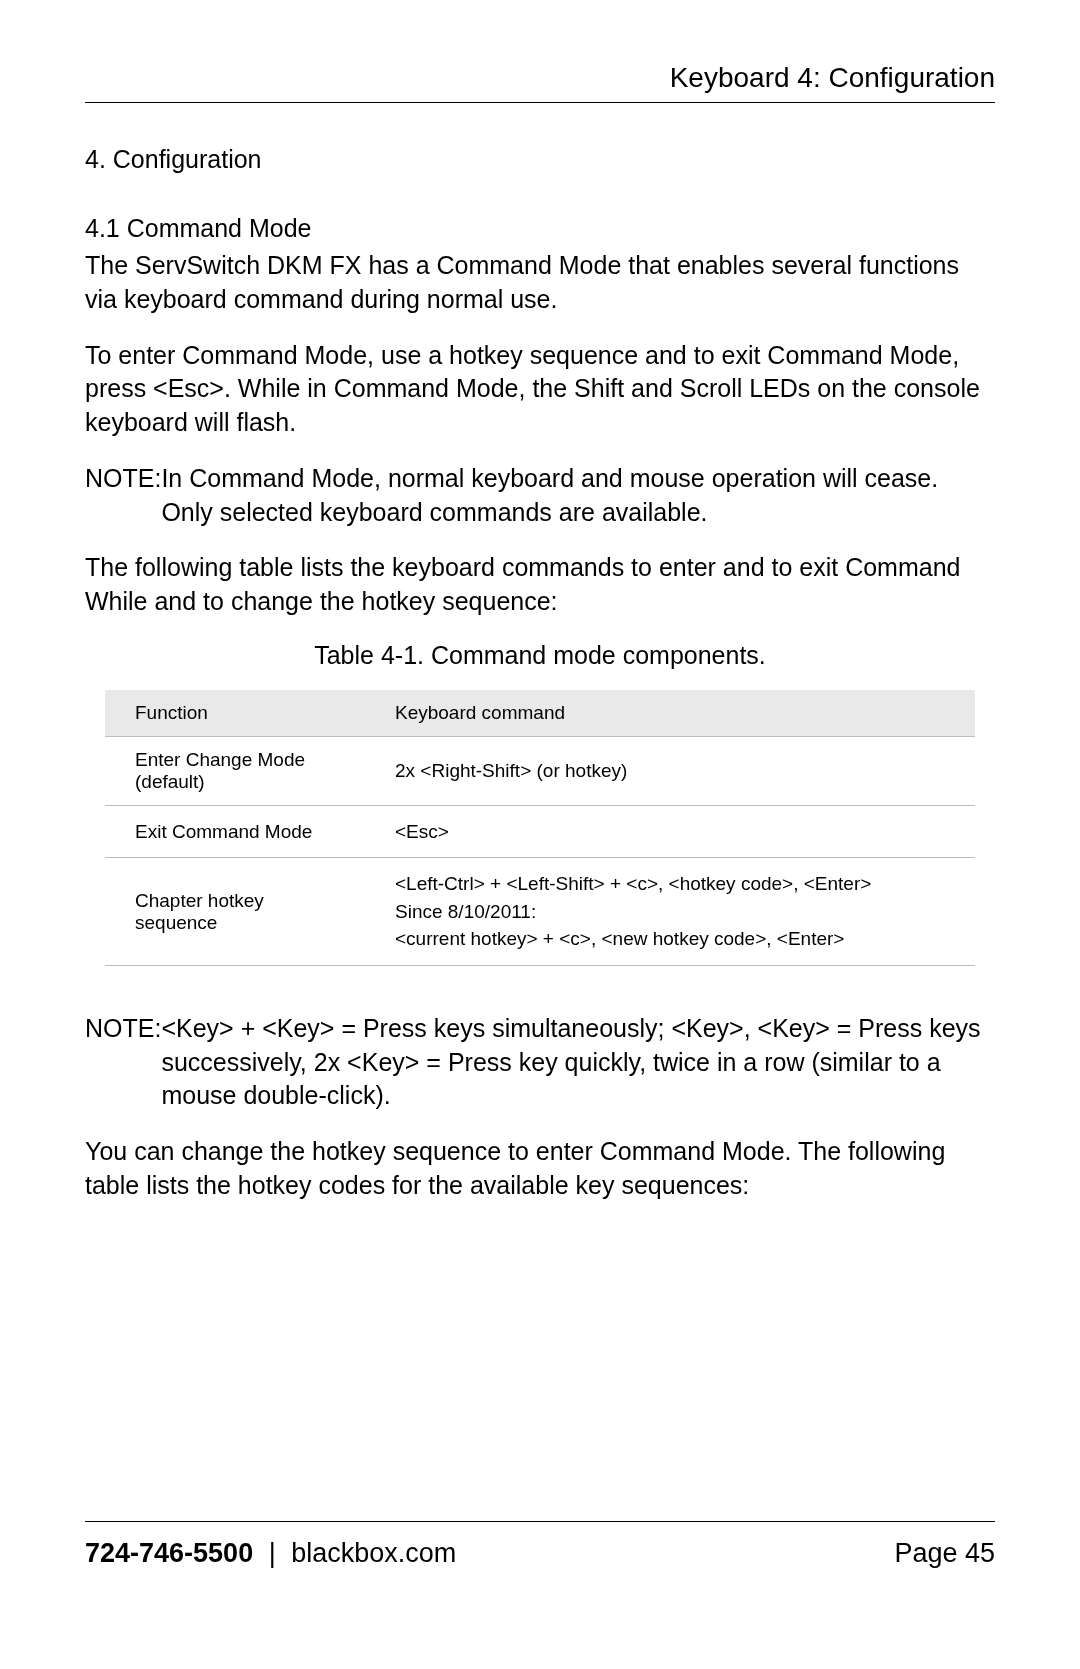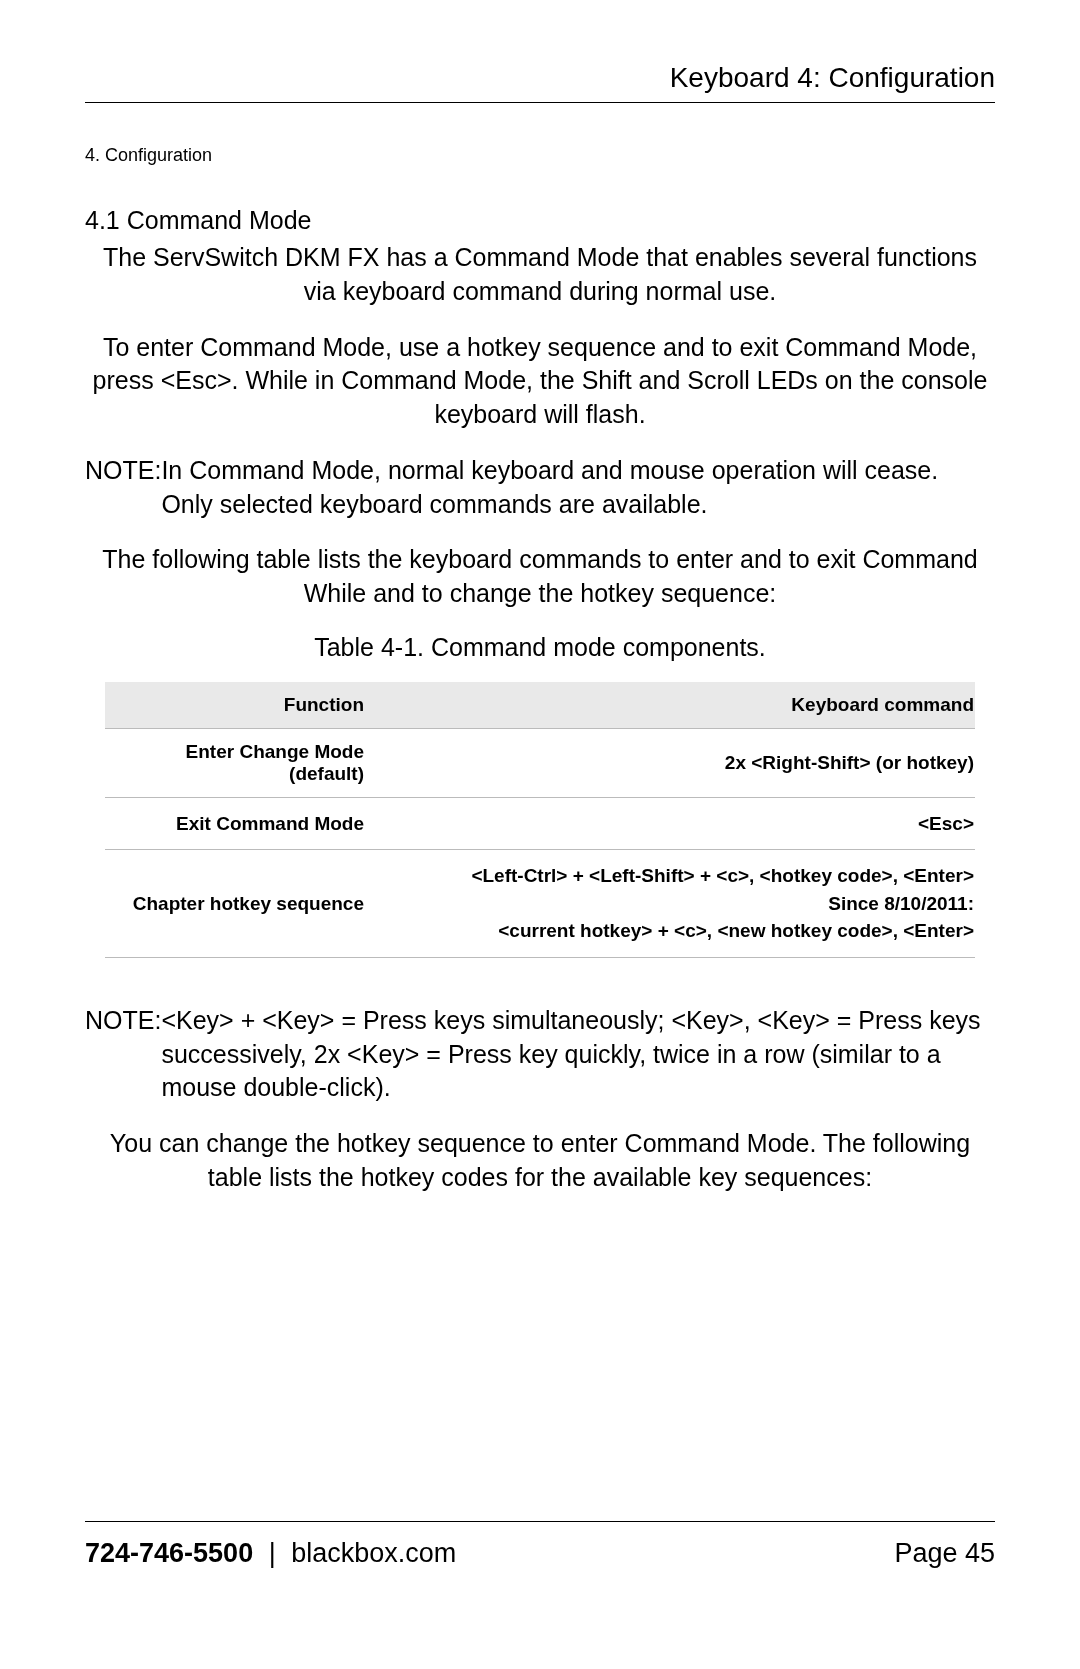--- a/index.html
+++ b/index.html
@@ -18,35 +18,34 @@
   }
   .chapter-header {
     text-align: right;
     font-size: 28px;
     padding-bottom: 8px;
     border-bottom: 1px solid #000;
     margin-bottom: 42px;
     font-weight: 400;
   }
   .h-section {
-    font-size: 18px;
+    font-size: 25px;
     font-weight: 400;
     margin-bottom: 40px;
   }
   .h-sub {
     font-size: 25px;
     font-weight: 400;
     margin-bottom: 6px;
   }
   .para {
     font-size: 25px;
     line-height: 1.35;
     margin-bottom: 22px;
     font-weight: 400;
-    text-align: center;
   }
   .note-block {
     display: flex;
     font-size: 25px;
     line-height: 1.35;
     margin-bottom: 22px;
   }
   .note-label {
     flex: 0 0 auto;
     white-space: nowrap;
@@ -59,25 +58,25 @@
     font-size: 25px;
     margin: 10px 0 20px 0;
   }
   .tbl {
     width: 870px;
     margin: 0 auto 46px auto;
     border-collapse: collapse;
     font-size: 19px;
   }
   .tbl th, .tbl td {
-    text-align: right;
-    padding: 12px 1px;
+    text-align: left;
+    padding: 12px 30px;
     border-bottom: 1px solid #bbb;
     vertical-align: middle;
-    font-weight: 700;
+    font-weight: 400;
   }
   .tbl thead th {
     background: #e9e9e9;
   }
   .tbl td.cmd { line-height: 1.45; }
   .footer {
     position: absolute;
     left: 85px;
     right: 85px;
     bottom: 100px;

